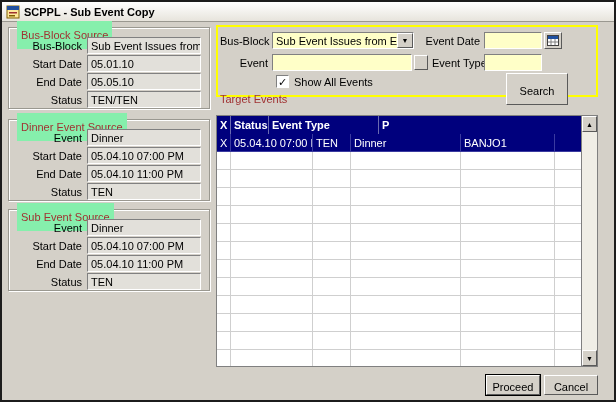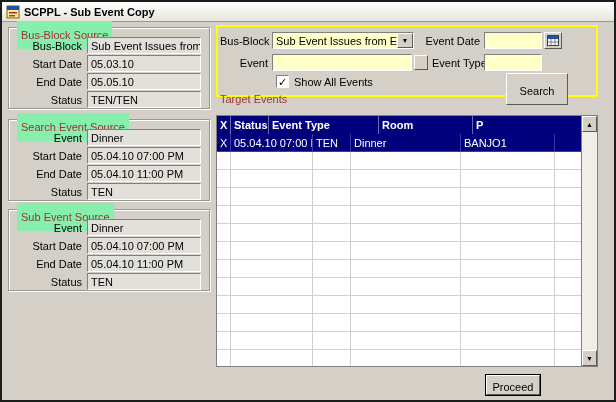--- a/index.html
+++ b/index.html
@@ -75,34 +75,34 @@
   <div class="client">
 
     <div class="gbox" style="left:6px;top:4px;width:202px;height:82px;">
       <span class="gtitle">Bus-Block Source</span>
       <div class="grow" style="top:9px">
         <span class="flabel">Bus-Block</span>
         <span class="dfield">Sub Event Issues from EAM</span>
       </div>
       <div class="grow" style="top:27px">
         <span class="flabel">Start Date</span>
-        <span class="dfield">05.03.10</span>
+        <span class="dfield">05.01.10</span>
       </div>
       <div class="grow" style="top:45px">
         <span class="flabel">End Date</span>
         <span class="dfield">05.05.10</span>
       </div>
       <div class="grow" style="top:63px">
         <span class="flabel">Status</span>
         <span class="dfield">TEN/TEN</span>
       </div>
     </div>
 
     <div class="gbox" style="left:6px;top:96px;width:202px;height:82px;">
-      <span class="gtitle">Search Event Source</span>
+      <span class="gtitle">Dinner Event Source</span>
       <div class="grow" style="top:9px">
         <span class="flabel">Event</span>
         <span class="dfield">Dinner</span>
       </div>
       <div class="grow" style="top:27px">
         <span class="flabel">Start Date</span>
         <span class="dfield">05.04.10 07:00 PM</span>
       </div>
       <div class="grow" style="top:45px">
         <span class="flabel">End Date</span>
@@ -163,21 +163,20 @@
       <button class="btn sp-el" style="left:288px;top:46px;width:62px;height:32px;">Search</button>
     </div>
 
     <div class="tgt-title">Target Events</div>
 
     <div class="tbl">
       <div class="thead">
         <span class="th cx">X</span>
         <span class="th cs">Status</span>
         <span class="th ce">Event Type</span>
-        <span class="th cr">Room</span>
         <span class="th cp">P</span>
       </div>
       <div class="tbody">
         <div class="tr sel">
           <span class="td cx">X</span>
           <span class="td cd">05.04.10 07:00 PM</span>
           <span class="td cs">TEN</span>
           <span class="td ce">Dinner</span>
           <span class="td cr">BANJO1</span>
           <span class="td cp"></span>
@@ -280,15 +279,16 @@
           </div>
 
       </div>
       <div class="sbar">
         <span class="sarr up">▲</span>
         <span class="sarr dn">▼</span>
       </div>
     </div>
 
     <button class="btn footer-btn default" style="left:484px;top:352px;">Proceed</button>
+    <button class="btn footer-btn" style="left:542px;top:352px;">Cancel</button>
 
   </div>
 </div>
 
 </body></html>

